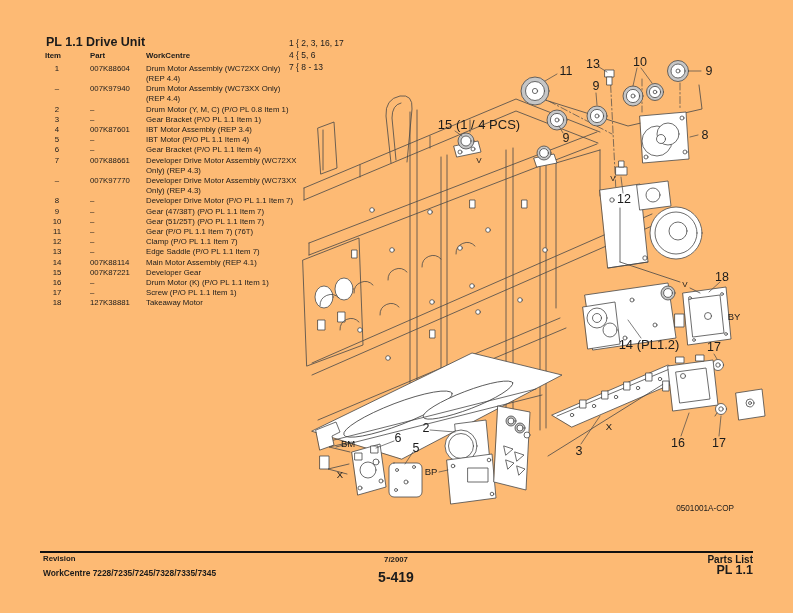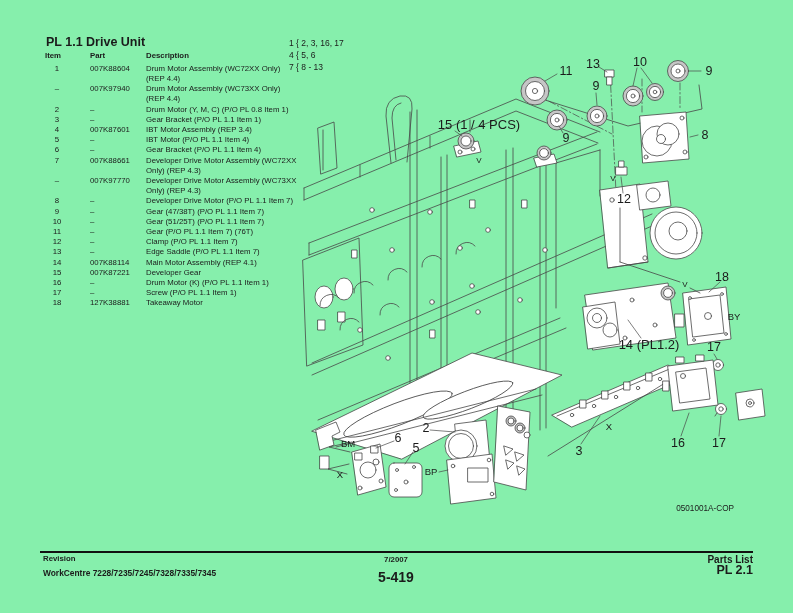--- a/index.html
+++ b/index.html
@@ -1,21 +1,21 @@
 <!DOCTYPE html>
 <html><head>
 <meta charset="utf-8">
 <style>
   html,body { margin:0; padding:0; background:#ffffff; }
   body {
     width:793px; height:613px; position:relative; overflow:hidden;
     font-family:"Liberation Sans", sans-serif; color:#1b1b1b;
     -webkit-font-smoothing:antialiased;
   }
-  .page { position:absolute; inset:0; background:#86efac; }
+  .page { position:absolute; inset:0; background:#fdba74; }
 
   
   .doc-title { position:absolute; left:46px; top:35px; font-size:12.5px; font-weight:bold; white-space:nowrap; }
   .parts-table { position:absolute; left:45px; top:51px; width:260px; font-size:7.8px; line-height:10.2px; }
   .pt-header { display:grid; grid-template-columns:45px 56px 152px; font-weight:bold; margin-bottom:2.5px; }
   .pt-row { display:grid; grid-template-columns:45px 56px 152px; }
   .pt-item { text-align:center; padding-right:21px; box-sizing:border-box; }
   .pt-part { text-align:left; }
   .pt-desc { text-align:left; }
 
@@ -44,21 +44,21 @@
 <body>
 
 <div class="page">
 
   <div class="doc-title">PL 1.1 Drive Unit</div>
 
   <div class="parts-table">
     <div class="pt-header">
       <span class="pt-item" style="text-align:left;padding:0">Item</span>
       <span class="pt-part">Part</span>
-      <span class="pt-desc">Description</span>
+      <span class="pt-desc">WorkCentre</span>
     </div>
     <div>
 
         <div class="pt-row">
           <span class="pt-item">1</span>
           <span class="pt-part">007K88604</span>
           <span class="pt-desc">Drum Motor Assembly (WC72XX Only) (REP 4.4)</span>
         </div>
 
         <div class="pt-row">
@@ -449,15 +449,15 @@
     <text class="co-xs" x="685" y="287">V</text>
     <text class="fig-id" x="734" y="511">0501001A-COP</text>
   </svg>
 
   <div class="footer-rule"></div>
   <div class="f-rev">Revision</div>
   <div class="f-wc">WorkCentre 7228/7235/7245/7328/7335/7345</div>
   <div class="f-date">7/2007</div>
   <div class="f-page">5-419</div>
   <div class="f-plist">Parts List</div>
-  <div class="f-pl">PL 2.1</div>
+  <div class="f-pl">PL 1.1</div>
 
 </div>
 
 </body></html>

